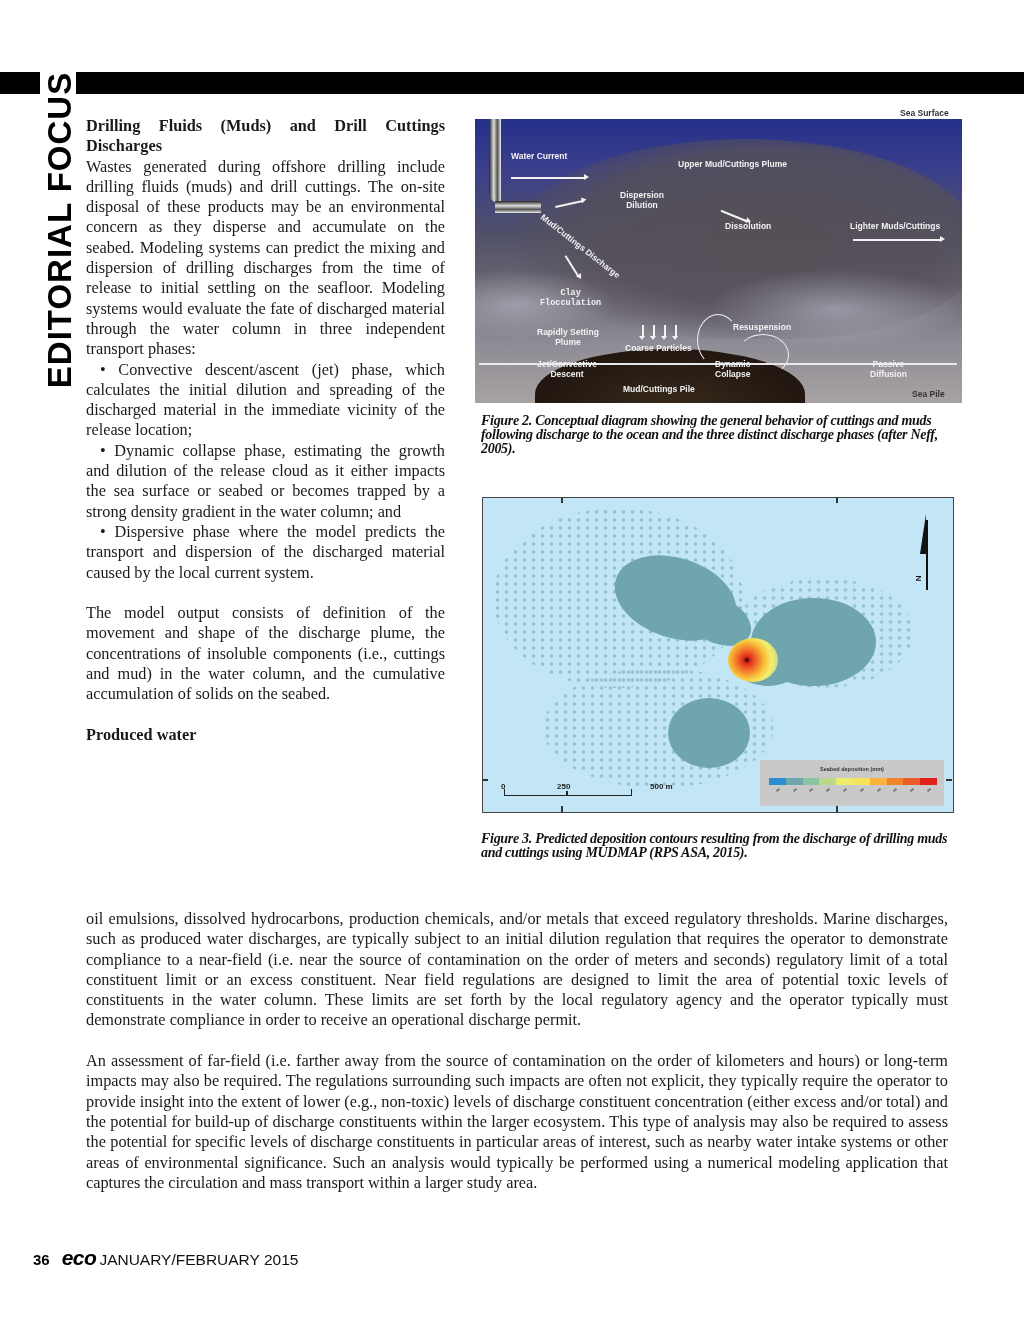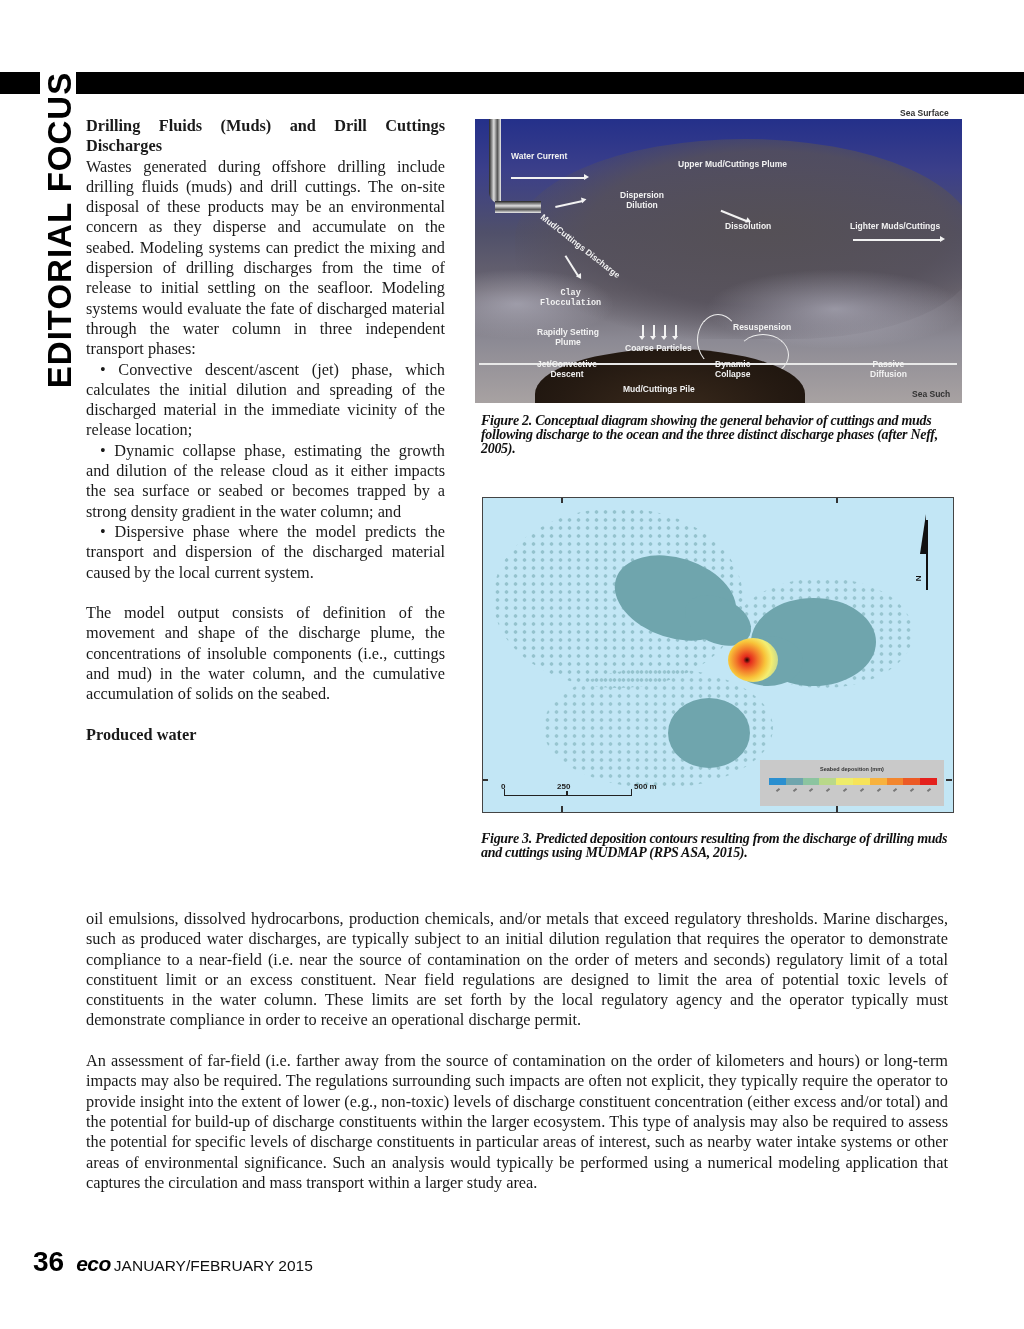--- a/index.html
+++ b/index.html
@@ -65,21 +65,21 @@
   .legend { position:absolute; left:277px; top:262px; width:184px; height:46px; background:#c9c9c9; }
   .legend .ttl { position:absolute; left:0; top:6px; width:100%; text-align:center; font-family:"Liberation Sans", sans-serif; font-weight:bold; font-size:5.5px; color:#333; }
   .legend .bar { position:absolute; left:9px; top:18px; width:168px; height:7px; display:flex; }
   .legend .bar span { flex:1; }
   .legend .ticks { position:absolute; left:9px; top:28px; width:168px; height:6px; display:flex; }
   .legend .ticks span { flex:1; position:relative; }
   .legend .ticks span::after { content:""; position:absolute; left:40%; top:1px; width:4px; height:2px; background:#777; transform:rotate(-40deg); }
 
   
   .footer { position:absolute; left:33px; top:1246px; height:30px; display:flex; align-items:baseline; }
-  .footer .pg { font-family:"Liberation Sans", sans-serif; font-weight:900; font-size:28px; color:#000; margin-right:12px; }
+  .footer .pg { font-family:"Liberation Sans", sans-serif; font-weight:900; font-size:15px; color:#000; margin-right:12px; }
   .footer .eco { font-family:"Liberation Sans", sans-serif; font-weight:900; font-style:italic; font-size:21px; color:#000; margin-right:3px; letter-spacing:-0.5px; }
   .footer .issue { font-family:"Liberation Sans", sans-serif; font-size:15.5px; color:#111; }
 </style>
 </head>
 <body>
 
 <div class="bar-left"></div>
 <div class="bar-main"></div>
 <div class="side-label">
     <span>EDITORIAL FOCUS</span>
@@ -132,21 +132,21 @@
   <div class="lbl" style="left:150px;top:224px;">Coarse Particles</div>
   <div class="arc" style="left:222px;top:195px;width:40px;height:50px;"></div>
   <div class="arc" style="left:262px;top:215px;width:50px;height:40px;transform:scaleX(-1);"></div>
   <div class="lbl" style="left:258px;top:203px;text-align:right;">Resuspension</div>
 
   <div class="hline"></div>
   <div class="lbl" style="left:62px;top:240px;"><span>Jet/Convective</span><br><span>Descent</span></div>
   <div class="lbl" style="left:240px;top:240px;"><span>Dynamic</span><br><span>Collapse</span></div>
   <div class="lbl" style="left:395px;top:240px;"><span>Passive</span><br><span>Diffusion</span></div>
   <div class="lbl" style="left:148px;top:265px;">Mud/Cuttings Pile</div>
-  <div class="lbl dark" style="left:437px;top:270px;">Sea Such</div>
+  <div class="lbl dark" style="left:437px;top:270px;">Sea Pile</div>
 </div>
 <div class="caption" style="left:481px;top:414px;width:475px;">Figure 2. Conceptual diagram showing the general behavior of cuttings and muds following discharge to the ocean and the three distinct discharge phases (after Neff, 2005).</div>
 
 <div class="fig3">
   <div class="dots" style="left:10px;top:10px;width:250px;height:180px;opacity:0.55;"></div>
   <div class="dots" style="left:60px;top:170px;width:230px;height:120px;opacity:0.5;"></div>
   <div class="dots" style="left:250px;top:80px;width:180px;height:110px;opacity:0.5;"></div>
   <div class="blob" style="left:130px;top:60px;width:125px;height:80px;transform:rotate(18deg);"></div>
   <div class="blob" style="left:200px;top:100px;width:70px;height:45px;transform:rotate(25deg);"></div>
   <div class="blob" style="left:268px;top:100px;width:125px;height:88px;"></div>
@@ -162,21 +162,21 @@
   <div class="tickmark" style="left:463px;top:281px;width:6px;height:1.5px;"></div>
 
   <div class="north-head"></div>
   <div class="north"></div>
   <div class="north-lbl">N</div>
 
   <div class="scale"></div>
   <div class="scale-mid"></div>
   <div class="scale-lbl" style="left:18px;">0</div>
   <div class="scale-lbl" style="left:74px;">250</div>
-  <div class="scale-lbl" style="left:120px;padding-left:31px;">500 m</div>
+  <div class="scale-lbl" style="left:136px;padding-left:31px;">500 m</div>
 
   <div class="legend">
     <div class="ttl">Seabed deposition (mm)</div>
     <div class="bar" id="legend-bar">
         <span style="background: rgb(42, 143, 208);"></span>
         <span style="background: rgb(111, 165, 173);"></span>
         <span style="background: rgb(140, 196, 160);"></span>
         <span style="background: rgb(185, 216, 138);"></span>
         <span style="background: rgb(238, 236, 106);"></span>
         <span style="background: rgb(246, 227, 90);"></span>

